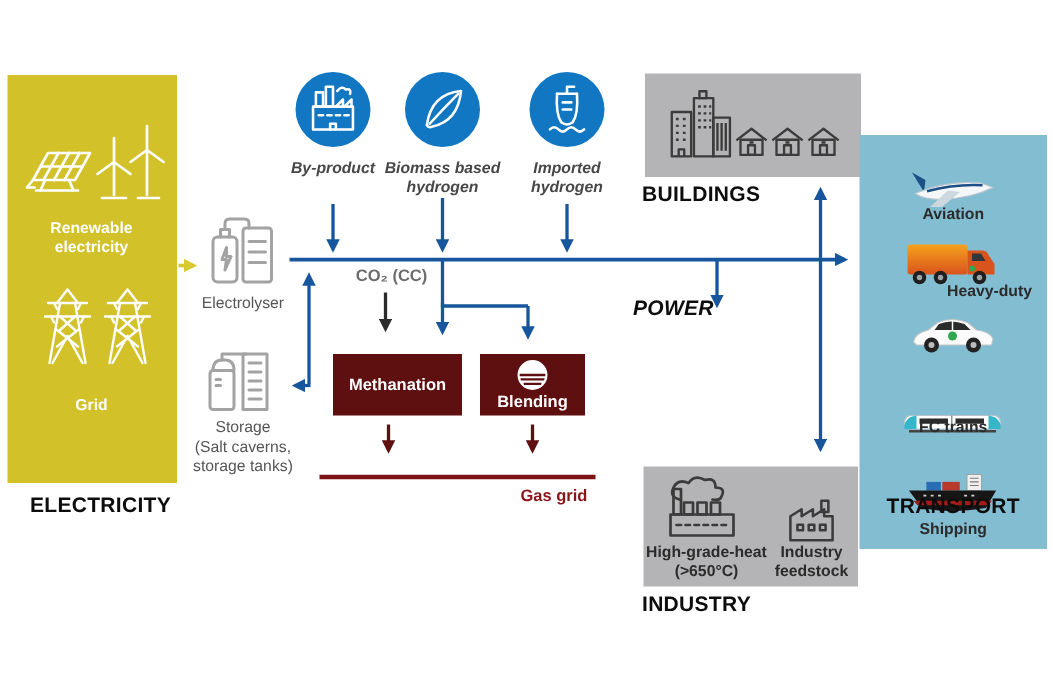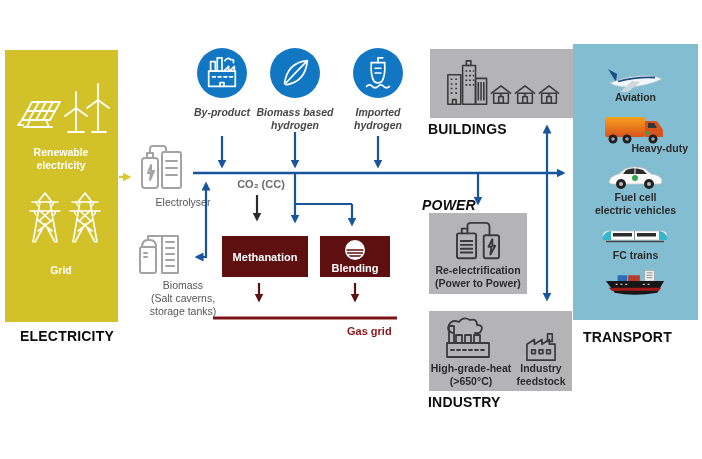--- a/index.html
+++ b/index.html
@@ -5,28 +5,28 @@
   html,body{margin:0;padding:0;background:#fff;}
   #stage{
     position:relative;width:702px;height:459px;background:#ffffff;
     font-family:"Liberation Sans", sans-serif;overflow:hidden;
   }
   .abs{position:absolute;}
   .heading{font-size:14px;font-weight:800;color:#0d0d0d;letter-spacing:.2px;}
   .lbl{font-size:10.5px;line-height:1.25;color:#3a3a3a;text-align:center;white-space:pre-line;}
   .lbl-bold{font-weight:700;color:#474747;font-style:italic;}
   .lbl-dark{font-weight:700;color:#2b2b2b;}
-  .lbl-gray{color:#565656;margin-left:21px;}
+  .lbl-gray{color:#565656;}
   .lbl-white{color:#ffffff;font-weight:700;}
   .yellow-box{background:#d2c128;}
   .gray-box{background:#b4b4b6;}
   .maroon-box{background:#5e0f10;display:flex;flex-direction:column;align-items:center;justify-content:center;}
   .maroon-box .txt{color:#fff;font-size:11px;font-weight:600;}
   .circle{background:#1177c2;border-radius:50%;display:flex;align-items:center;justify-content:center;}
-  .transport-box{background:#83bdd2;}
+  .transport-box{background:#83bdd2;margin-top:46px;}
   .co2{font-size:11px;font-weight:600;color:#6b6b6b;text-align:center;}
   .gasgrid{font-size:11px;font-weight:700;color:#8a1518;}
   svg{display:block;}
   .overlay{pointer-events:none;}
 </style>
 </head>
 <body>
 
 <div id="stage">
 
@@ -77,21 +77,21 @@
   <svg class="abs" style="left:138px;top:231px;" width="48" height="46" viewBox="0 0 48 46">
     <g fill="none" stroke="#a3a3a3" stroke-width="2" stroke-linecap="round" stroke-linejoin="round">
       <rect x="2" y="16" width="16" height="26" rx="2"></rect>
       <path d="M4,16 Q4,9 10,9 H12 Q18,9 18,16"></path>
       <path d="M6,22 H9 M6,26 H9"></path>
       <path d="M10,9 V5 H26"></path>
       <rect x="24" y="5" width="16" height="37"></rect>
       <path d="M28,11 H36 M28,17 H36 M28,23 H36 M28,29 H36 M28,35 H36"></path>
     </g>
   </svg>
-  <div class="abs lbl lbl-gray" style="left:110px;top:279px;width:104px;">Biomass
+  <div class="abs lbl lbl-gray" style="left:110px;top:279px;width:104px;">Storage
 (Salt caverns,
 storage tanks)</div>
 
   <div class="abs circle" style="left:197px;top:48px;width:50px;height:50px;">
     <svg width="38" height="38" viewBox="0 0 40 40">
       <g fill="none" stroke="#ffffff" stroke-width="1.8" stroke-linecap="round" stroke-linejoin="round">
         <rect x="8" y="8" width="5" height="10"></rect>
         <rect x="15" y="4" width="5" height="14"></rect>
         <path d="M23,7 q3,-4 6,-1 q4,-1 3,3"></path>
         <rect x="6" y="18" width="28" height="16"></rect>
@@ -177,34 +177,20 @@
         <path d="M1,10.5 L12,2 L23,10.5"></path>
           <rect x="4" y="10" width="16" height="11"></rect>
         <rect x="9.5" y="14" width="5" height="7"></rect>
           <path d="M10.5,12 h3"></path>
       </g>
     </svg>
   </div>
   <div class="abs heading" style="left:428px;top:121px;">BUILDINGS</div>
 
   <div class="abs heading" style="left:422px;top:197px;font-style:italic;">POWER</div>
-  <div class="abs gray-box" style="left:429px;top:213px;width:98px;height:81px;">
-    <svg class="abs" style="left:24px;top:7px;" width="50" height="44" viewBox="0 0 52 46">
-      <g fill="none" stroke="#3b3b3b" stroke-width="2" stroke-linecap="round" stroke-linejoin="round">
-        <rect x="4" y="14" width="20" height="26" rx="2"></rect>
-        <path d="M8,22 H20 M8,26 H20 M8,30 H20 M8,34 H20"></path>
-        <path d="M9,14 V9 H15 V14"></path>
-        <path d="M15,9 V6 Q15,3 19,3 H34 Q38,3 38,7 V16"></path>
-        <rect x="32" y="16" width="16" height="24" rx="2"></rect>
-        <path d="M41,20 L37,28 H40 L39,36 L44,27 H41 Z"></path>
-      </g>
-    </svg>
-    <div class="abs lbl lbl-dark" style="left:2px;top:51px;width:94px;">Re-electrification
-(Power to Power)</div>
-  </div>
 
   <div class="abs gray-box" style="left:429px;top:311px;width:143px;height:80px;">
     <svg class="abs" style="left:12px;top:6px;" width="54" height="44" viewBox="0 0 54 44">
       <g fill="none" stroke="#3b3b3b" stroke-width="1.8" stroke-linecap="round" stroke-linejoin="round">
         <path d="M12,16 Q5,14 8,8 Q11,2 18,5 Q22,-1 29,3 Q36,1 36,8 Q43,8 40,14 Q39,17 34,16"></path>
         <rect x="8" y="9" width="5" height="17"></rect>
         <rect x="15" y="18" width="6" height="8"></rect>
         <rect x="24" y="18" width="6" height="8"></rect>
         <rect x="33" y="18" width="6" height="8"></rect>
         <rect x="6" y="26" width="42" height="14"></rect>
@@ -260,45 +246,44 @@
     <svg class="abs" style="left:32px;top:116px;" width="60" height="30" viewBox="0 0 60 30">
       <path d="M4,22 Q5,16 14,14 L20,9 Q30,5 40,9 L46,14 Q55,15 57,20 L56,24 H6 Z" fill="#fbfbfb" stroke="#c6c6c6" stroke-width="0.8"></path>
       <path d="M21,10 Q29,6.5 38,10 L42,14 H18 Z" fill="#2b2b2b"></path>
       <path d="M30,7.5 V14" stroke="#fbfbfb" stroke-width="1"></path>
       <circle cx="16" cy="24" r="5" fill="#222222"></circle>
         <circle cx="16" cy="24" r="2" fill="#bbbbbb"></circle>
       <circle cx="44" cy="24" r="5" fill="#222222"></circle>
         <circle cx="44" cy="24" r="2" fill="#bbbbbb"></circle>
       <circle cx="30" cy="18" r="3" fill="#2fa84f"></circle>
     </svg>
-    <div class="abs lbl lbl-dark" style="left:4px;top:147px;width:117px;">Fuel cell
-electric vehicles</div>
 
     <svg class="abs" style="left:28px;top:183px;" width="68" height="18" viewBox="0 0 68 18">
       <rect x="2" y="4" width="64" height="9" rx="4.5" fill="#fdfdfd" stroke="#b9c4c9" stroke-width="0.8"></rect>
       <path d="M2,13 Q1,8 6,5 L10,4 V13 Z" fill="#35b6c9"></path>
       <path d="M66,13 Q67,8 62,5 L58,4 V13 Z" fill="#35b6c9"></path>
       <rect x="12" y="6" width="19" height="3.5" fill="#2b2b2b"></rect>
       <rect x="36" y="6" width="19" height="3.5" fill="#2b2b2b"></rect>
       <path d="M33.5,4 V13" stroke="#8a979d" stroke-width="1"></path>
       <path d="M5,14.5 H63" stroke="#444444" stroke-width="1.6"></path>
     </svg>
-    <div class="abs lbl lbl-dark" style="left:10px;top:205px;width:105px;">FC trains</div>
+    <div class="abs lbl lbl-dark" style="left:10px;top:189px;width:105px;">FC trains</div>
 
     <svg class="abs" style="left:31px;top:224px;" width="62" height="30" viewBox="0 0 64 30">
       <rect x="14" y="7" width="10" height="6" fill="#2a6db5"></rect>
       <rect x="25" y="7" width="12" height="6" fill="#b93a2b"></rect>
       <rect x="42" y="2" width="10" height="11" fill="#efefef" stroke="#9a9a9a" stroke-width="0.6"></rect>
       <path d="M44,4.5 h6 M44,7 h6 M44,9.5 h6" stroke="#7a7a7a" stroke-width="0.8"></path>
       <path d="M2,13 H62 L55,25 Q30,29 11,25 Z" fill="#161616"></path>
       <path d="M5,20 H59 L57,23 H8 Z" fill="#a11b1b"></path>
       <path d="M12,16.5 h2 M17,16.5 h2 M22,16.5 h2 M40,16.5 h2 M45,16.5 h2" stroke="#cfcfcf" stroke-width="1.2"></path>
     </svg>
-  </div>
-  <div class="abs heading" style="left:583px;top:329px;width:105px;">TRANSPORT</div>
+    <div class="abs lbl lbl-dark" style="left:10px;top:257px;width:105px;">Shipping</div>
+  </div>
+  <div class="abs heading" style="left:583px;top:329px;width:105px;text-align:center;">TRANSPORT</div>
 
   <svg class="abs overlay" style="left:0;top:0;" width="702" height="459" viewBox="0 0 702 459">
     <defs>
       <marker id="mB" markerUnits="userSpaceOnUse" markerWidth="9" markerHeight="9" refX="6.5" refY="4.5" orient="auto">
           <path d="M0,0 L9,4.5 L0,9 Z" fill="#17569c"></path>
         </marker>
       <marker id="mK" markerUnits="userSpaceOnUse" markerWidth="9" markerHeight="9" refX="6.5" refY="4.5" orient="auto">
           <path d="M0,0 L9,4.5 L0,9 Z" fill="#2b2b2b"></path>
         </marker>
       <marker id="mY" markerUnits="userSpaceOnUse" markerWidth="9" markerHeight="9" refX="6.5" refY="4.5" orient="auto">

